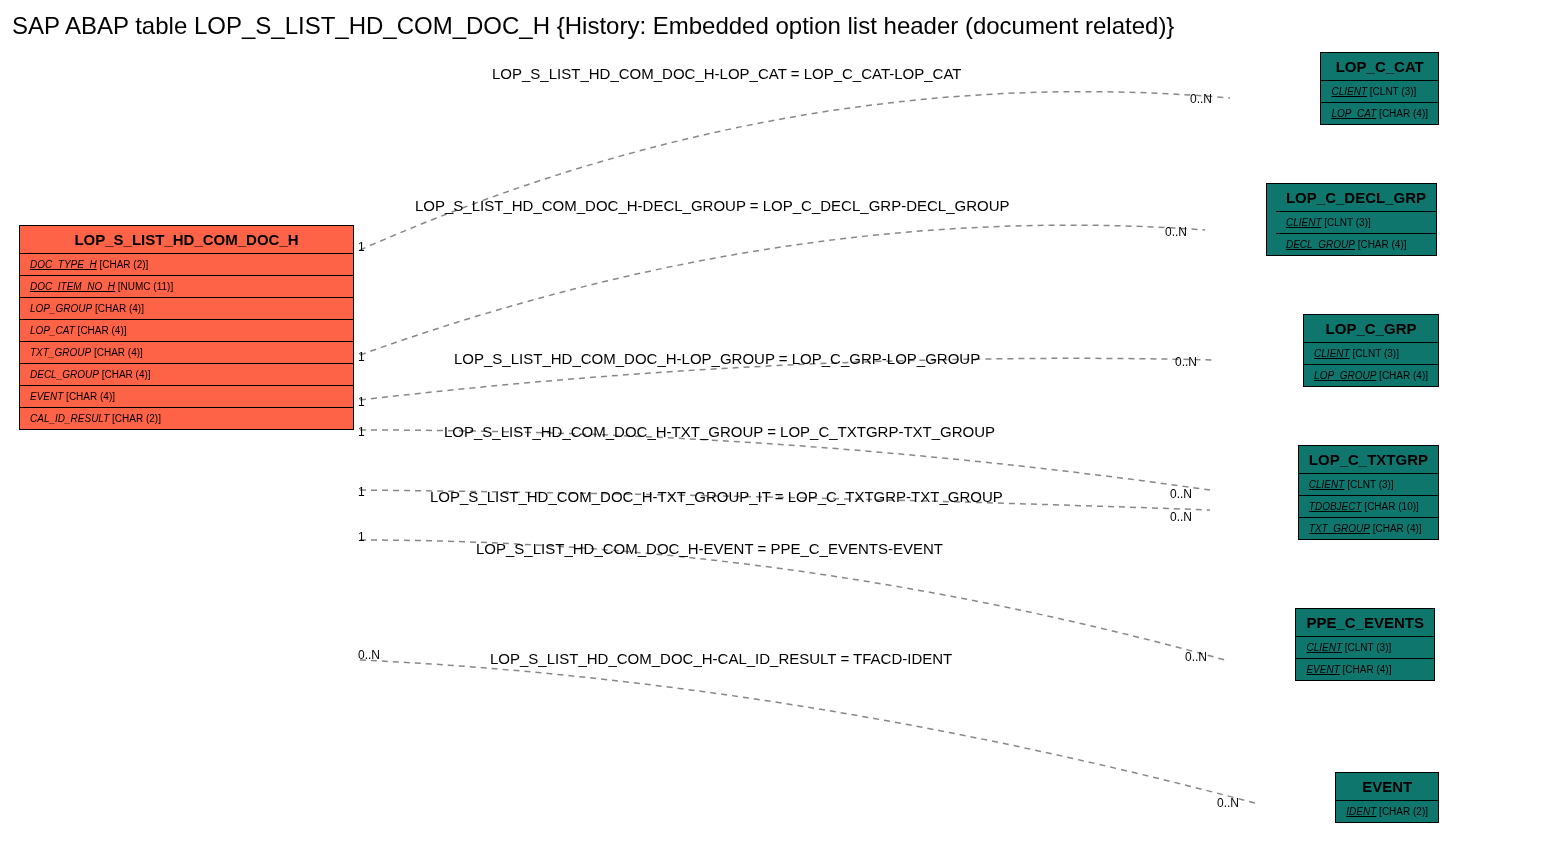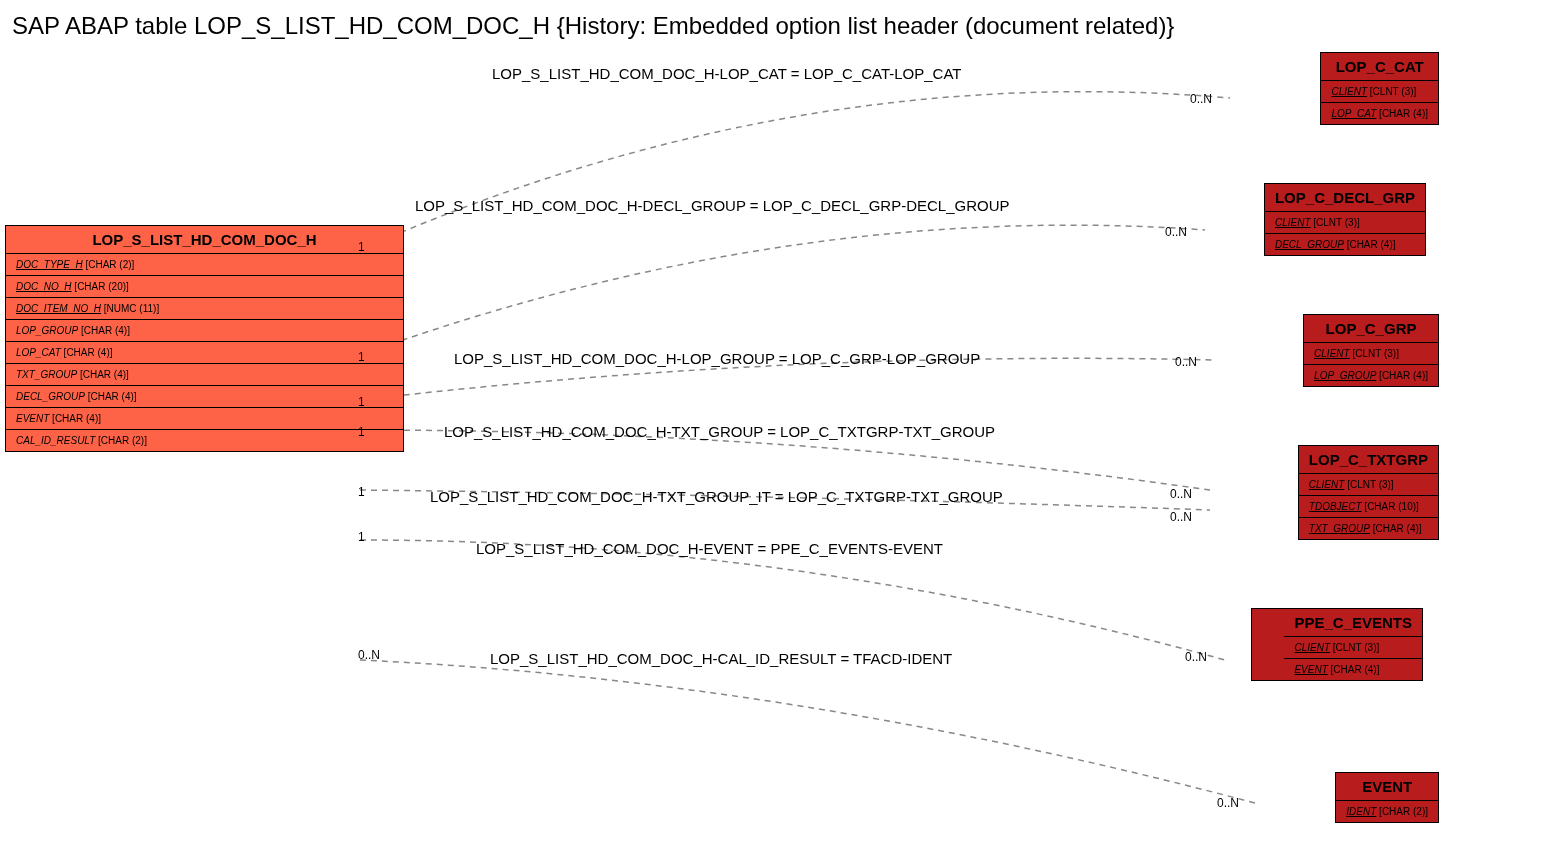--- a/index.html
+++ b/index.html
@@ -34,21 +34,21 @@
   .entity-row {
     padding: 5px 10px;
     border-bottom: 1px solid #000;
     font-size: 10px;
     white-space: nowrap;
   }
   .entity-row:last-child { border-bottom: none; }
   .field-name { font-style: italic; }
   .field-name-u { font-style: italic; text-decoration: underline; }
   .main-entity { background: #ff6347; }
-  .ref-entity { background: #b91c1c; margin-left: 42px; }
+  .ref-entity { background: #0f766e; margin-left: 42px; }
   .rel-label {
     position: absolute;
     font-size: 15px;
     color: #000;
     white-space: nowrap;
   }
   .card {
     position: absolute;
     font-size: 12px;
     color: #000;
@@ -68,59 +68,58 @@
 <svg class="lines">
   <path d="M 360 250 Q 790 60 1230 98" stroke="#888" stroke-width="1.5" stroke-dasharray="6,5" fill="none"></path>
   <path d="M 360 355 Q 790 200 1205 230" stroke="#888" stroke-width="1.5" stroke-dasharray="6,5" fill="none"></path>
   <path d="M 360 400 Q 790 350 1215 360" stroke="#888" stroke-width="1.5" stroke-dasharray="6,5" fill="none"></path>
   <path d="M 360 430 Q 790 430 1210 490" stroke="#888" stroke-width="1.5" stroke-dasharray="6,5" fill="none"></path>
   <path d="M 360 490 Q 790 495 1210 510" stroke="#888" stroke-width="1.5" stroke-dasharray="6,5" fill="none"></path>
   <path d="M 360 540 Q 790 540 1225 660" stroke="#888" stroke-width="1.5" stroke-dasharray="6,5" fill="none"></path>
   <path d="M 360 660 Q 790 680 1255 803" stroke="#888" stroke-width="1.5" stroke-dasharray="6,5" fill="none"></path>
 </svg>
 
-<div class="entity main-entity" style="left:5px; top:225px; width:399px;">
+<div class="entity main-entity" style="left:19px; top:225px; width:335px;">
   <div class="entity-header">LOP_S_LIST_HD_COM_DOC_H</div>
   <div class="entity-row"><span class="field-name-u">DOC_TYPE_H</span><span> [CHAR (2)]</span></div>
-  <div class="entity-row"><span class="field-name-u">DOC_NO_H</span><span> [CHAR (20)]</span></div>
   <div class="entity-row"><span class="field-name-u">DOC_ITEM_NO_H</span><span> [NUMC (11)]</span></div>
   <div class="entity-row"><span class="field-name">LOP_GROUP</span><span> [CHAR (4)]</span></div>
   <div class="entity-row"><span class="field-name">LOP_CAT</span><span> [CHAR (4)]</span></div>
   <div class="entity-row"><span class="field-name">TXT_GROUP</span><span> [CHAR (4)]</span></div>
   <div class="entity-row"><span class="field-name">DECL_GROUP</span><span> [CHAR (4)]</span></div>
   <div class="entity-row"><span class="field-name">EVENT</span><span> [CHAR (4)]</span></div>
   <div class="entity-row"><span class="field-name">CAL_ID_RESULT</span><span> [CHAR (2)]</span></div>
 </div>
 
 <div class="entity ref-entity" style="right:105px; top:52px;">
   <div class="entity-header">LOP_C_CAT</div>
   <div class="entity-row"><span class="field-name-u">CLIENT</span><span> [CLNT (3)]</span></div>
   <div class="entity-row"><span class="field-name-u">LOP_CAT</span><span> [CHAR (4)]</span></div>
 </div>
 
-<div class="entity ref-entity" style="right:118px; top:183px;">
+<div class="entity ref-entity" style="right:107px; top:183px;padding-left:9px;">
   <div class="entity-header">LOP_C_DECL_GRP</div>
   <div class="entity-row"><span class="field-name-u">CLIENT</span><span> [CLNT (3)]</span></div>
   <div class="entity-row"><span class="field-name-u">DECL_GROUP</span><span> [CHAR (4)]</span></div>
 </div>
 
 <div class="entity ref-entity" style="right:105px; top:314px;">
   <div class="entity-header">LOP_C_GRP</div>
   <div class="entity-row"><span class="field-name-u">CLIENT</span><span> [CLNT (3)]</span></div>
   <div class="entity-row"><span class="field-name-u">LOP_GROUP</span><span> [CHAR (4)]</span></div>
 </div>
 
 <div class="entity ref-entity" style="right:105px; top:445px;">
   <div class="entity-header">LOP_C_TXTGRP</div>
   <div class="entity-row"><span class="field-name-u">CLIENT</span><span> [CLNT (3)]</span></div>
   <div class="entity-row"><span class="field-name-u">TDOBJECT</span><span> [CHAR (10)]</span></div>
   <div class="entity-row"><span class="field-name-u">TXT_GROUP</span><span> [CHAR (4)]</span></div>
 </div>
 
-<div class="entity ref-entity" style="right:121px; top:608px;padding-left:32px;">
+<div class="entity ref-entity" style="right:109px; top:608px;">
   <div class="entity-header">PPE_C_EVENTS</div>
   <div class="entity-row"><span class="field-name-u">CLIENT</span><span> [CLNT (3)]</span></div>
   <div class="entity-row"><span class="field-name-u">EVENT</span><span> [CHAR (4)]</span></div>
 </div>
 
 <div class="entity ref-entity" style="right:105px; top:772px;">
   <div class="entity-header">EVENT</div>
   <div class="entity-row"><span class="field-name-u">IDENT</span><span> [CHAR (2)]</span></div>
 </div>
 

